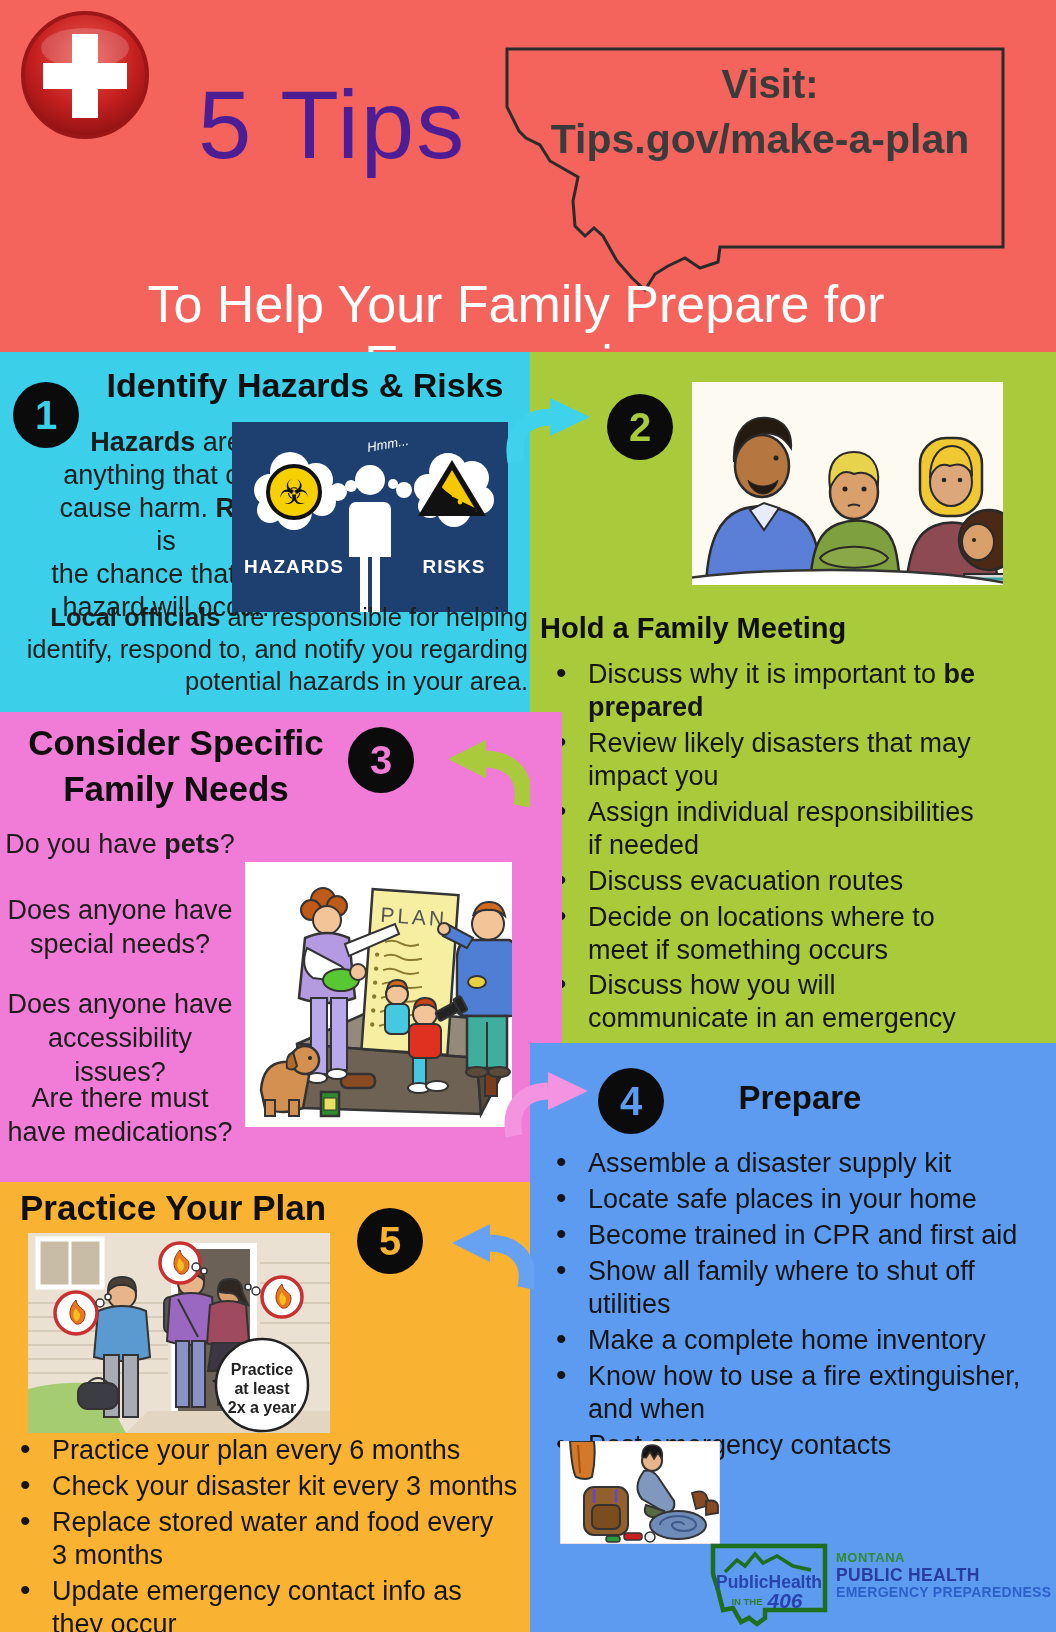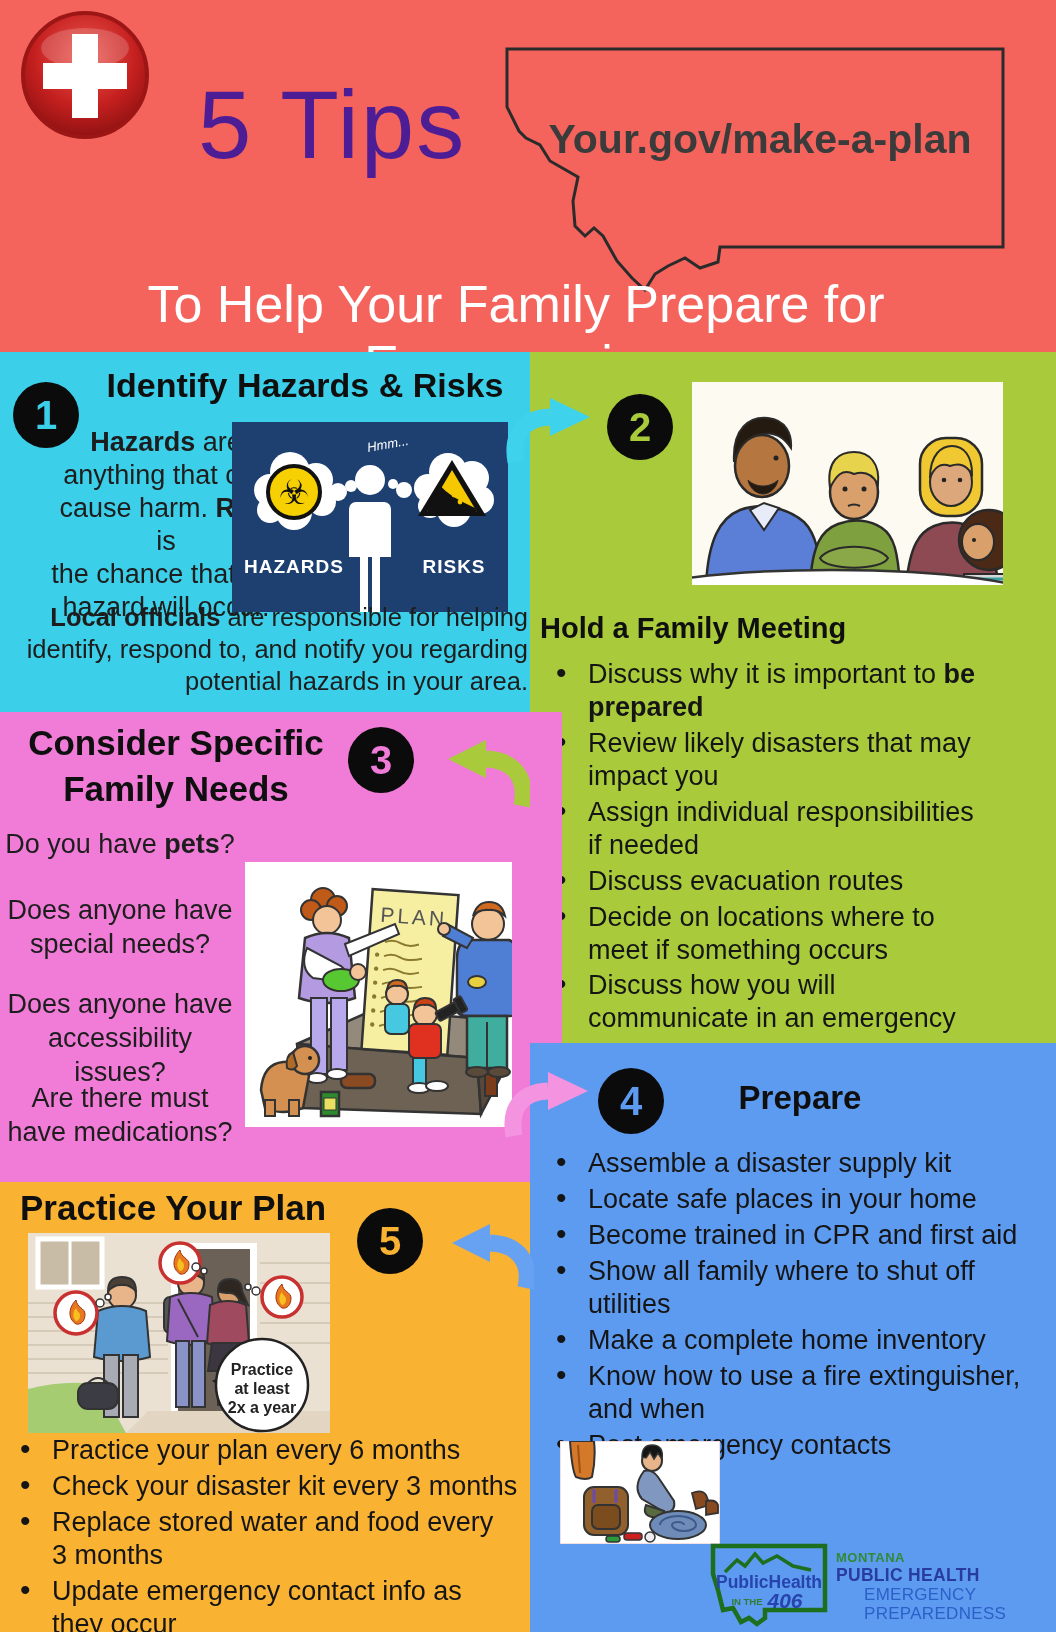--- a/index.html
+++ b/index.html
@@ -50,21 +50,21 @@
   .s3-img{left:245px;top:150px;}
 
   .s4-circle{left:68px;top:25px;}
   .s4-title{left:150px;top:36px;width:240px;text-align:center;font-size:33px;}
   .s4-bullets{left:14px;top:104px;width:502px;}
   .s4-img{left:30px;top:398px;}
   .s4-logo-state{left:175px;top:497px;}
   .s4-logo-text{left:306px;top:508px;line-height:1.12;}
   .lg1{font-size:13px;font-weight:bold;color:#2F8A35;letter-spacing:0.5px;}
   .lg2{font-size:17.5px;font-weight:bold;color:#283B9E;letter-spacing:0.3px;}
-  .lg3{font-size:17px;font-weight:normal;color:#2D5FC8;letter-spacing:0.3px;margin-left:28px;}
+  .lg3{font-size:14px;font-weight:bold;color:#2D5FC8;letter-spacing:0.3px;}
 
   .s5-title{left:20px;top:6px;font-size:35px;}
   .s5-circle{left:357px;top:26px;}
   .s5-img{left:28px;top:51px;}
   .s5-bullets{left:8px;top:252px;width:514px;}
 
   ul.blist{margin:0;padding:0;list-style:none;font-size:27px;line-height:1.22;color:#151515;}
   ul.blist li{position:relative;padding-left:44px;margin-bottom:3px;white-space:pre-line;}
   ul.blist li::before{content:"\2022";position:absolute;left:12px;top:-3px;font-size:30px;}
 
@@ -91,21 +91,22 @@
       <ellipse cx="65" cy="38" rx="44" ry="20" fill="#ffffff" opacity="0.18"></ellipse>
       <rect x="52" y="24" width="26" height="84" fill="#fff"></rect>
       <rect x="23" y="53" width="84" height="26" fill="#fff"></rect>
     </svg>
 
     <div class="abs five-tips">5 Tips</div>
 
     <svg class="abs mt-outline" width="522" height="256" viewBox="0 0 522 256">
       <path d="M24,9 H520 V207 H237 L235,222 L217,228 L202,218 L185,226 L172,234 L162,250 L149,238 L134,221 L120,196 L111,188 L102,196 L92,186 L90,161 L95,137 L67,121 L57,105 L43,98 L36,91 L24,67 Z" fill="none" stroke="#2b2b2b" stroke-width="3"></path>
     </svg>
-    <div class="abs visit-url">Your.gov/make-a-plan</div>
+    <div class="abs visit-label">Visit:</div>
+    <div class="abs visit-url">Tips.gov/make-a-plan</div>
 
     <div class="abs subtitle">To Help Your Family Prepare for Emergencies</div>
   </div>
 
   <div class="sec sec1">
     <div class="abs num-circle s1-circle">
       <span class="c1">1</span>
       </div>
     <div class="abs sec-title s1-title">Identify Hazards &amp; Risks</div>
 

